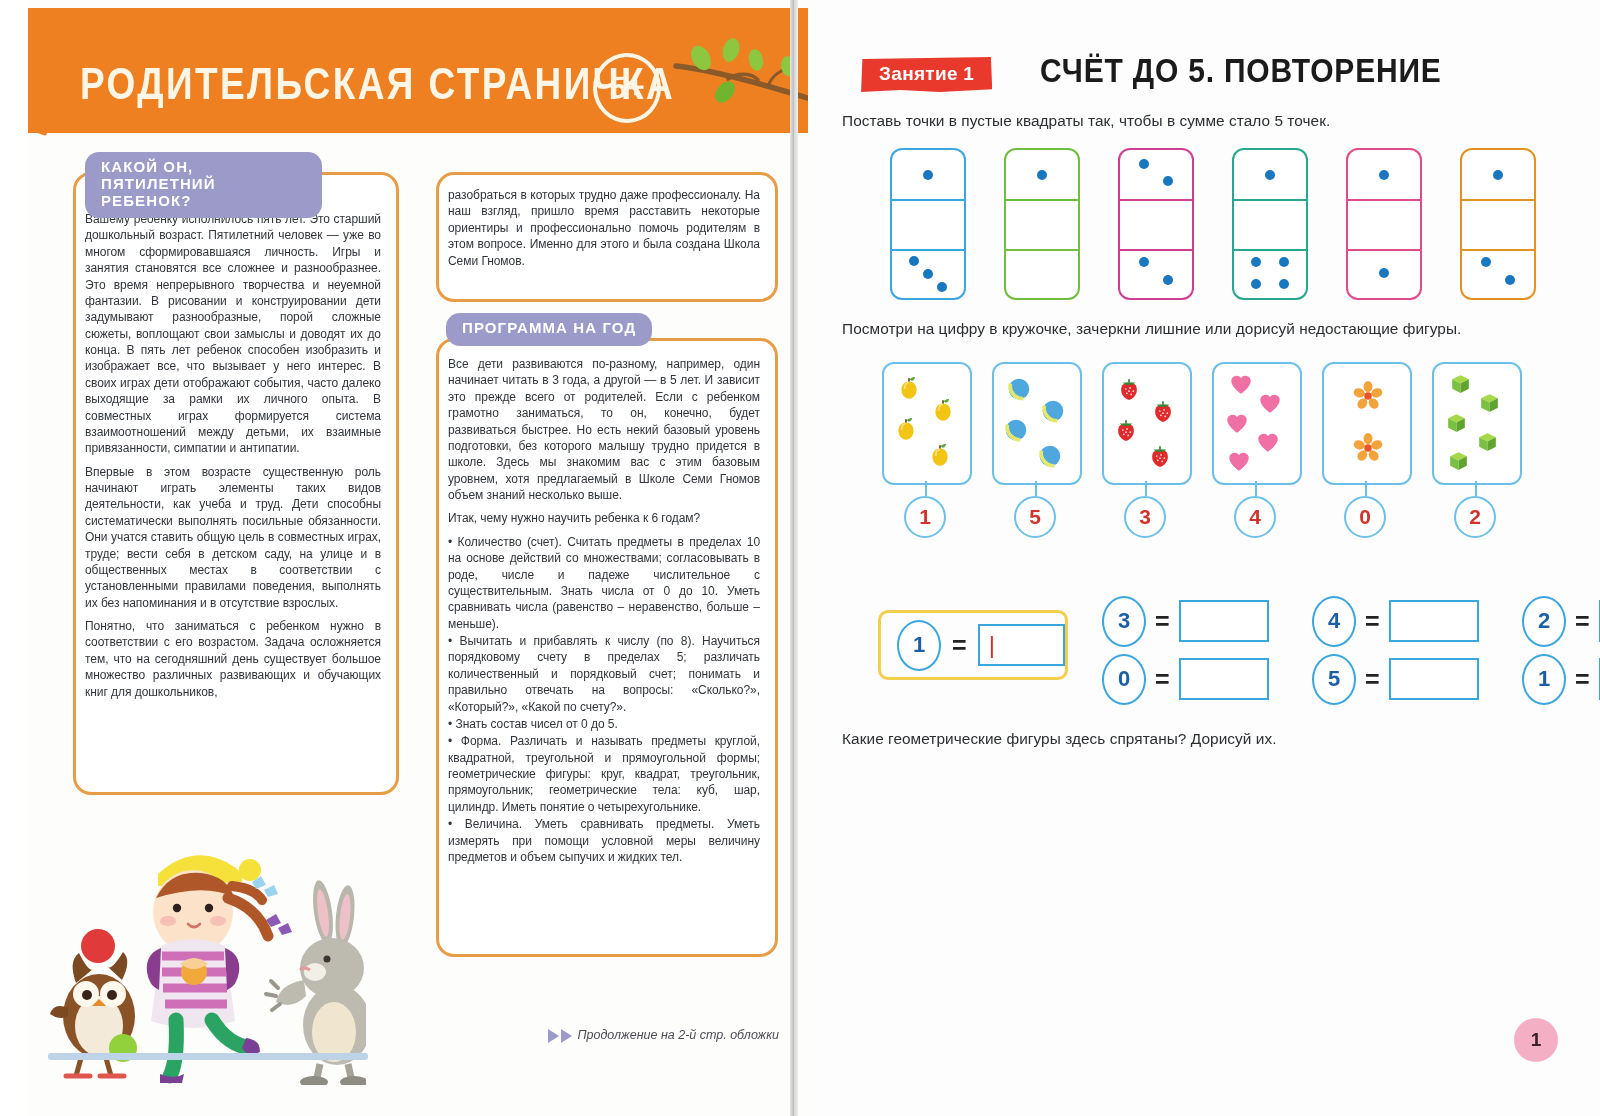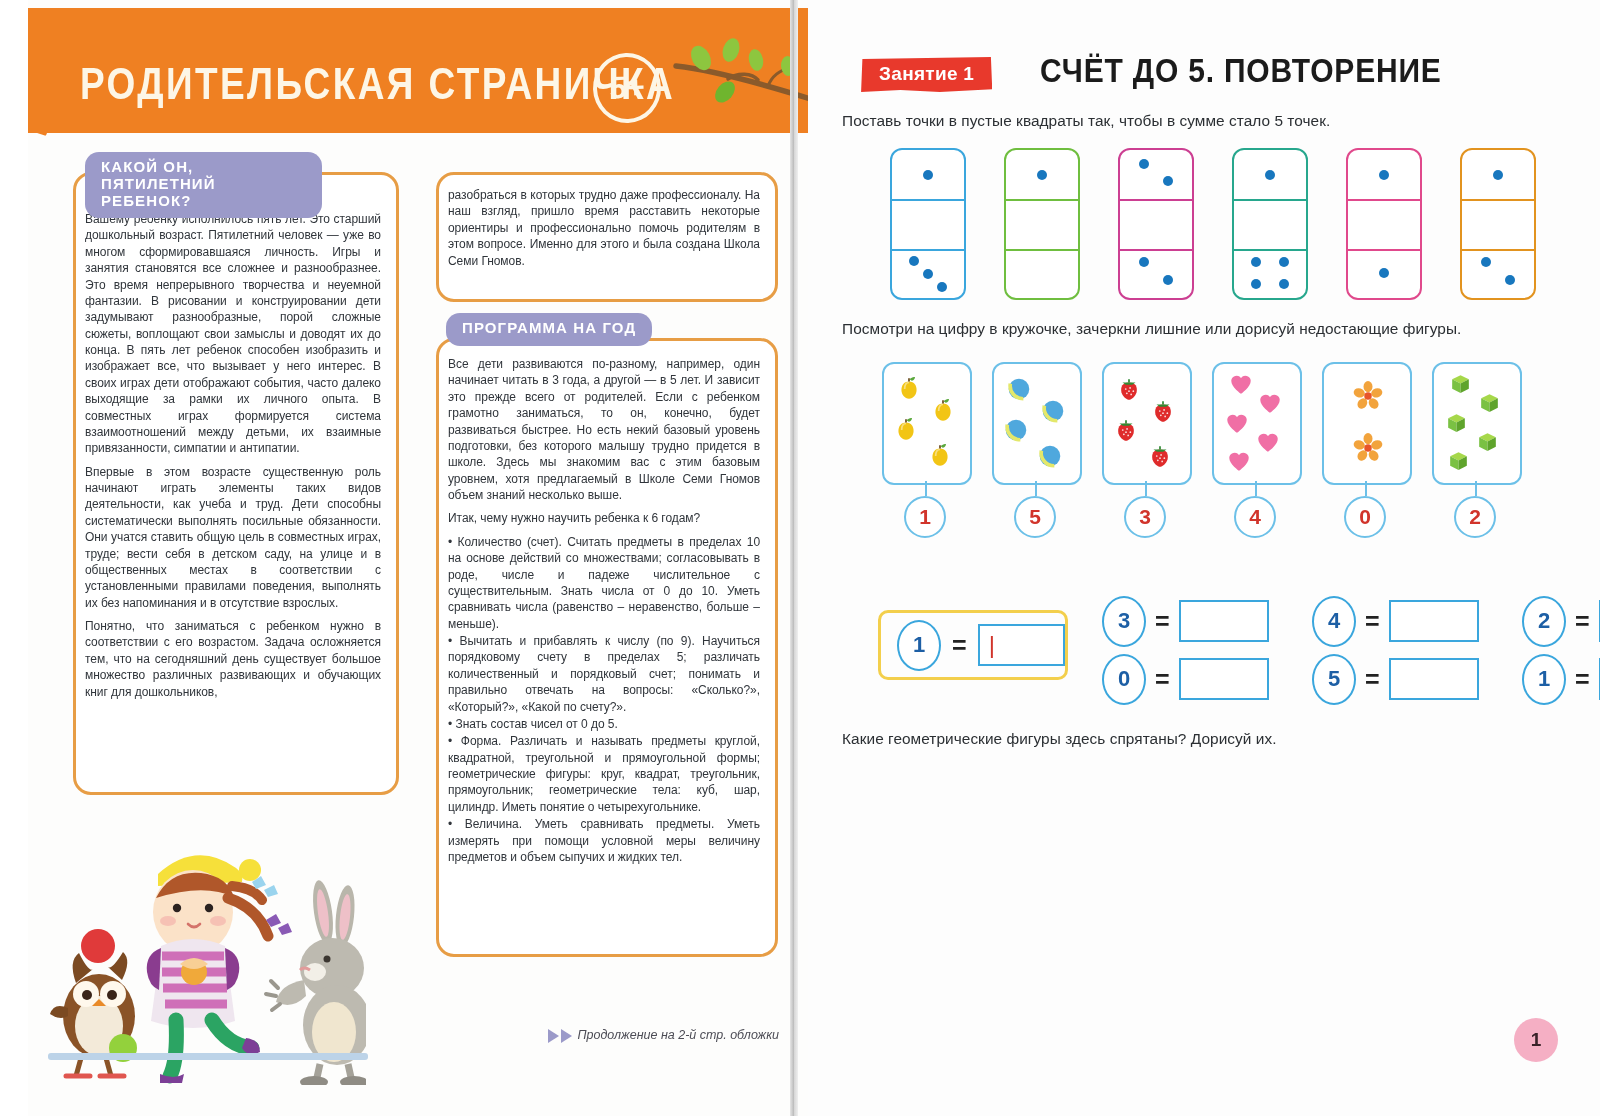--- a/index.html
+++ b/index.html
@@ -105,21 +105,21 @@
       <p>разобраться в которых трудно даже профессионалу. На наш взгляд, пришло время расставить некоторые ориентиры и профессионально помочь родителям в этом вопросе. Именно для этого и была создана Школа Семи Гномов.</p>
     </div>
 
     <div class="tbox" style="left:408px;top:338px;width:336px;height:613px;"></div>
     <div class="tag" style="left:418px;top:313px;">ПРОГРАММА НА ГОД</div>
     <div class="body-text" style="position:absolute;left:420px;top:356px;width:312px;">
       <p>Все дети развиваются по-разному, например, один начинает читать в 3 года, а другой — в 5 лет. И зависит это прежде всего от родителей. Если с ребенком грамотно заниматься, то он, конечно, будет развиваться быстрее. Но есть некий базовый уровень подготовки, без которого малышу трудно придется в школе. Здесь мы знакомим вас с этим базовым уровнем, хотя предлагаемый в Школе Семи Гномов объем знаний несколько выше.</p>
       <p>Итак, чему нужно научить ребенка к 6 годам?</p>
       <div class="bullets">
         <p>• Количество (счет). Считать предметы в пределах 10 на основе действий со множествами; согласовывать в роде, числе и падеже числительное с существительным. Знать числа от 0 до 10. Уметь сравнивать числа (равенство – неравенство, больше – меньше).</p>
-        <p>• Вычитать и прибавлять к числу (по 9). Научиться порядковому счету в пределах 5; различать количественный и порядковый счет; понимать и правильно отвечать на вопросы: «Сколько?», «Который?», «Какой по счету?».</p>
+        <p>• Вычитать и прибавлять к числу (по 8). Научиться порядковому счету в пределах 5; различать количественный и порядковый счет; понимать и правильно отвечать на вопросы: «Сколько?», «Который?», «Какой по счету?».</p>
         <p>• Знать состав чисел от 0 до 5.</p>
         <p>• Форма. Различать и называть предметы круглой, квадратной, треугольной и прямоугольной формы; геометрические фигуры: круг, квадрат, треугольник, прямоугольник; геометрические тела: куб, шар, цилиндр. Иметь понятие о четырехугольнике.</p>
         <p>• Величина. Уметь сравнивать предметы. Уметь измерять при помощи условной меры величину предметов и объем сыпучих и жидких тел.</p>
       </div>
     </div>
 
     <div class="continuation">
       <span class="tri"></span><span class="tri"></span>
       <span>Продолжение на 2-й стр. обложки</span>
     </div>

